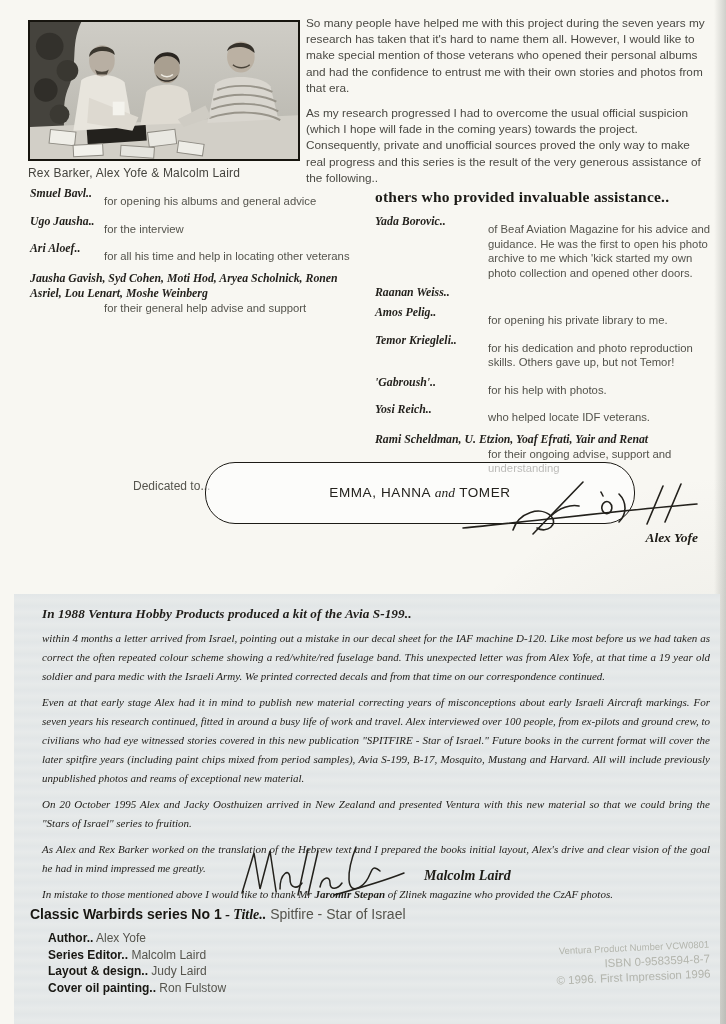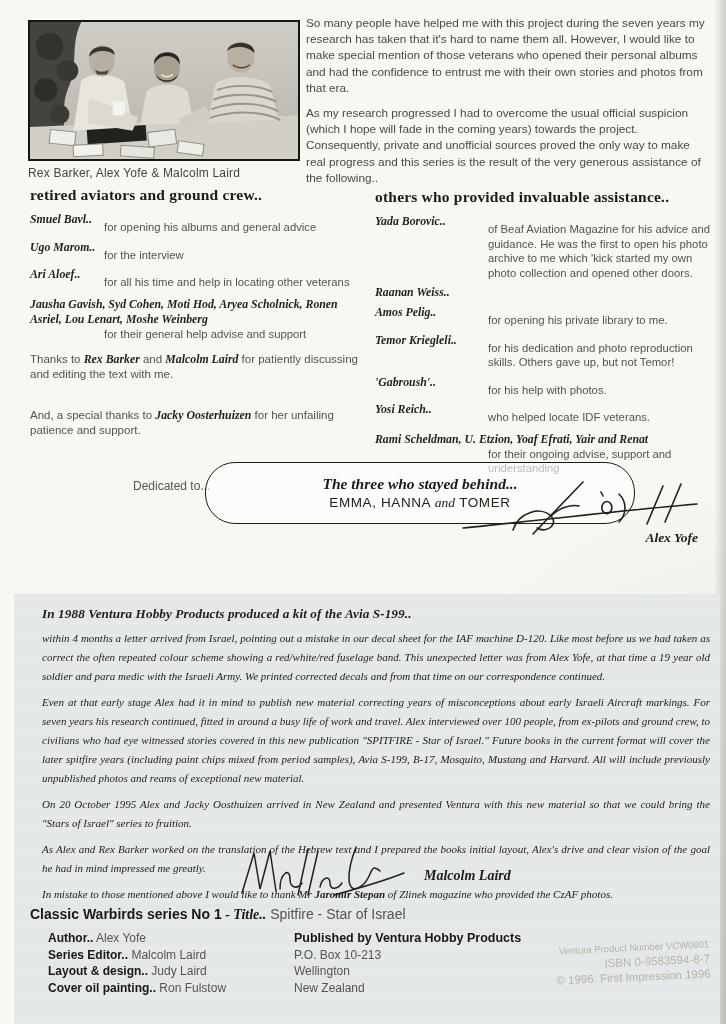--- a/index.html
+++ b/index.html
@@ -158,27 +158,26 @@
     </svg>
   </div>
   <div class="photo-caption">Rex Barker, Alex Yofe &amp; Malcolm Laird</div>
 
   <div class="intro">
     <p>So many people have helped me with this project during the seven years my research has taken that it's hard to name them all. However, I would like to make special mention of those veterans who opened their personal albums and had the confidence to entrust me with their own stories and photos from that era.</p>
     <p>As my research progressed I had to overcome the usual official suspicion (which I hope will fade in the coming years) towards the project. Consequently, private and unofficial sources proved the only way to make real progress and this series is the result of the very generous assistance of the following..</p>
   </div>
 
   <div class="left-col">
-    <div class="col-heading">retired aviators and ground crew..</div>
     <div class="ack-row">
       <span class="ack-name">Smuel Bavl..</span>
       <span class="ack-desc">for opening his albums and general advice</span>
     </div>
     <div class="ack-row">
-      <span class="ack-name">Ugo Marom..</span>
+      <span class="ack-name">Ugo Jausha..</span>
       <span class="ack-desc">for the interview</span>
     </div>
     <div class="ack-row">
       <span class="ack-name">Ari Aloef..</span>
       <span class="ack-desc">for all his time and help in locating other veterans</span>
     </div>
     <div class="group-names">Jausha Gavish, Syd Cohen, Moti Hod, Aryea Scholnick, Ronen Asriel, Lou Lenart, Moshe Weinberg</div>
     <div class="group-desc">for their general help advise and support</div>
   </div>
 
@@ -205,27 +204,24 @@
     </div>
     <div class="ack-row">
       <span class="ack-name">Yosi Reich..</span>
       <span class="ack-desc">who helped locate IDF veterans.</span>
     </div>
     <div class="group-names">Rami Scheldman, U. Etzion, Yoaf Efrati, Yair and Renat</div>
     <div class="group-desc">for their ongoing advise, support and understanding</div>
   </div>
 
   <div class="nz">
-    <p><span>Thanks to </span><b>Rex Barker</b><span> and </span><b>Malcolm Laird</b><span> for patiently discussing and editing the text with me.</span></p>
-    <p class="second"><span>And, a special thanks to </span><b>Jacky Oosterhuizen</b><span> for her unfailing patience and support.</span></p>
   </div>
 
   <div class="dedicate-label">Dedicated to...</div>
   <div class="dedication-oval">
-    <div class="oval-line1">The three who stayed behind...</div>
     <div class="oval-line2"><span>EMMA, HANNA </span><i>and</i><span> TOMER</span></div>
   </div>
 
   <div class="sig-alex">
     <svg viewBox="0 0 250 62">
       <g stroke="#23211c" stroke-width="1.6" fill="none" stroke-linecap="round">
         <path d="M8,50 C70,44 170,32 242,26"></path>
         <path d="M128,4 L78,56"></path>
         <path d="M58,52 C64,34 86,28 96,38 C104,46 92,56 82,50"></path>
         <path d="M96,38 C104,30 116,26 124,28"></path>
@@ -265,26 +261,20 @@
 
   <div class="footer-title"><span class="t1">Classic Warbirds series No 1</span><span class="t2"> - Title..</span><span class="t3"> Spitfire - Star of Israel</span></div>
 
   <div class="credits">
     <div class="credit-row"><b>Author..</b><span> Alex Yofe</span></div>
     <div class="credit-row"><b>Series Editor..</b><span> Malcolm Laird</span></div>
     <div class="credit-row"><b>Layout &amp; design..</b><span> Judy Laird</span></div>
     <div class="credit-row"><b>Cover oil painting..</b><span> Ron Fulstow</span></div>
   </div>
 
-  <div class="publisher">
-    <div class="publisher-heading">Published by Ventura Hobby Products</div>
-    <div class="publisher-line">P.O. Box 10-213</div>
-    <div class="publisher-line">Wellington</div>
-    <div class="publisher-line">New Zealand</div>
-  </div>
 
   <div class="colophon">
     <div class="c0">Ventura Product Number VCW0801</div>
     <div class="c1">ISBN 0-9583594-8-7</div>
     <div class="c2">© 1996. First Impression 1996</div>
   </div>
 
 </div>
 
 </body></html>

